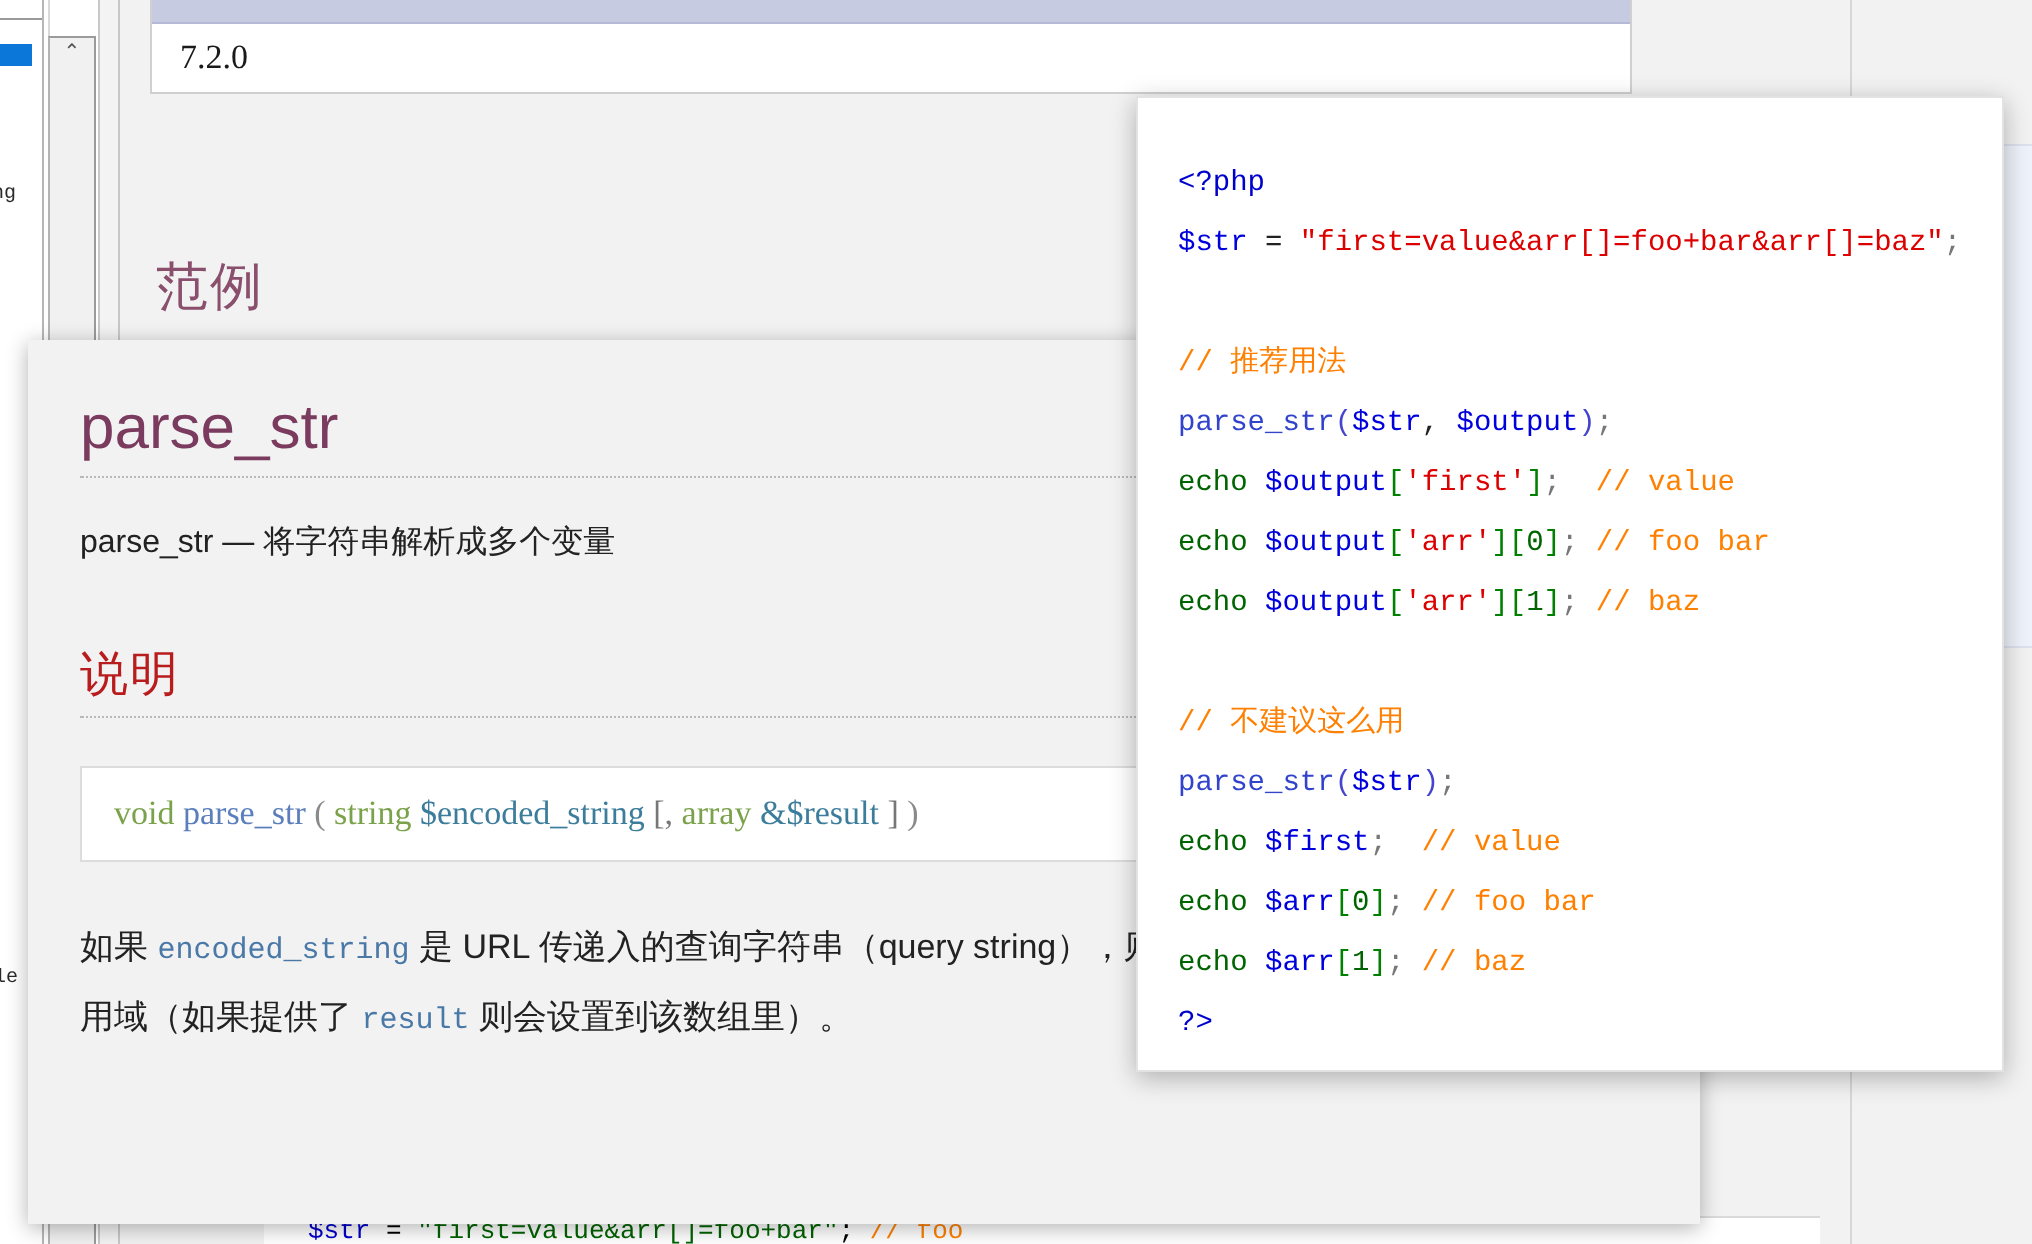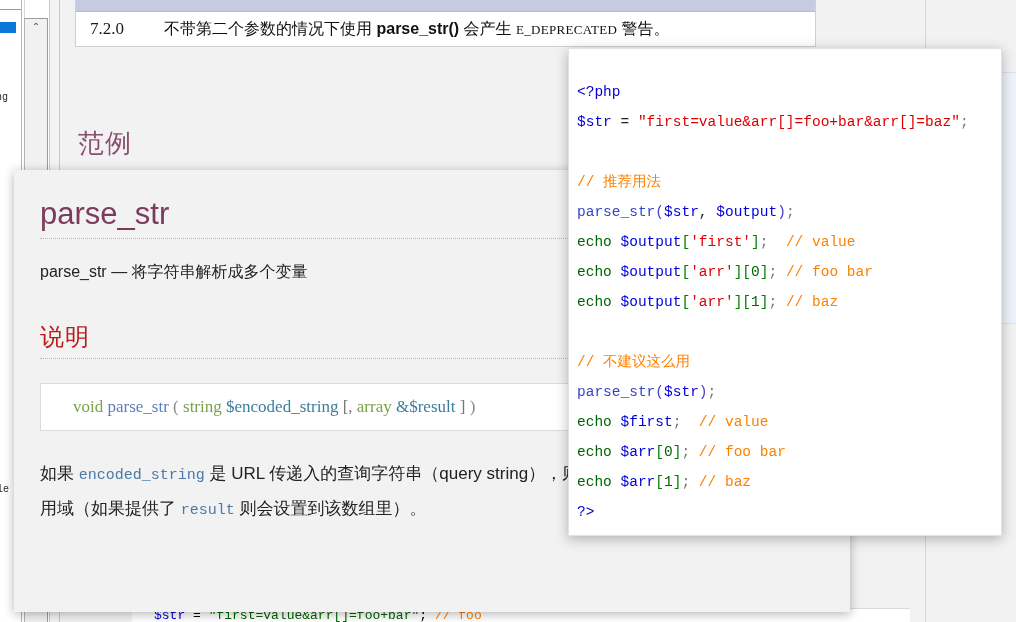--- a/index.html
+++ b/index.html
@@ -247,21 +247,21 @@
   }
   .sec-rule {
     height: 0;
     border-bottom: 1px dotted #b9b9b9;
     margin-top: 5px;
   }
   .signature-box {
     margin-top: 24px;
     background: #ffffff;
     border: 1px solid #dcdcdc;
-    padding: 13px 32px;
+    padding: 13px 16px;
     font-family: "Liberation Serif", "DejaVu Serif", serif;
     font-size: 17px;
     white-space: nowrap;
     overflow: hidden;
   }
   .sig-type { color: #7aa24a; }
   .sig-name { color: #5b7fbd; }
   .sig-paren { color: #8a8a8a; }
   .sig-vartype { color: #7aa24a; }
   .sig-var { color: #3d7d9c; }
@@ -285,21 +285,21 @@
     position: absolute;
     left: 568px; top: 48px;
     width: 434px; height: 488px;
     background: #ffffff;
     border: 1px solid #e2e2e2;
     box-shadow: 0 3px 12px rgba(0,0,0,0.28);
     box-sizing: border-box;
     overflow: hidden;
   }
   .code-body {
-    padding: 28px 0 0 8px;
+    padding: 28px 0 0 20px;
     font-family: "Liberation Mono", "DejaVu Sans Mono", monospace;
     font-size: 14.5px;
     line-height: 30px;
     white-space: pre;
   }
   .code-body .ln { display: block; height: 30px; }
   .code-body .blank { display: block; height: 30px; }
 
   .t-tag  { color: #0000cd; }
   .t-var  { color: #0000dd; }
@@ -331,21 +331,20 @@
     <div class="bg-scroll-thumb"></div>
   </div>
   <div class="bg-gutter"></div>
 
   <div class="bg-page">
 
     <div class="bg-table">
       <div class="bg-table-head"></div>
       <div class="bg-table-row">
         <div class="bg-table-ver">7.2.0</div>
-        <div class="bg-table-desc"><span>不带第二个参数的情况下使用 </span><b>parse_str()</b><span> 会产生 </span><span class="mono-sm">E_DEPRECATED</span><span> 警告。</span></div>
       </div>
     </div>
 
     <div class="bg-heading-fanli">范例</div>
 
     <div class="bg-bottom-code"><span class="c-var">$str</span> = <span class="c-kw">"first=value&amp;arr[]=foo+bar"</span>;  <span class="c-cm">// foo</span></div>
   </div>
 
   <div class="bg-right-divider"></div>
   <div class="bg-right-col"></div>

